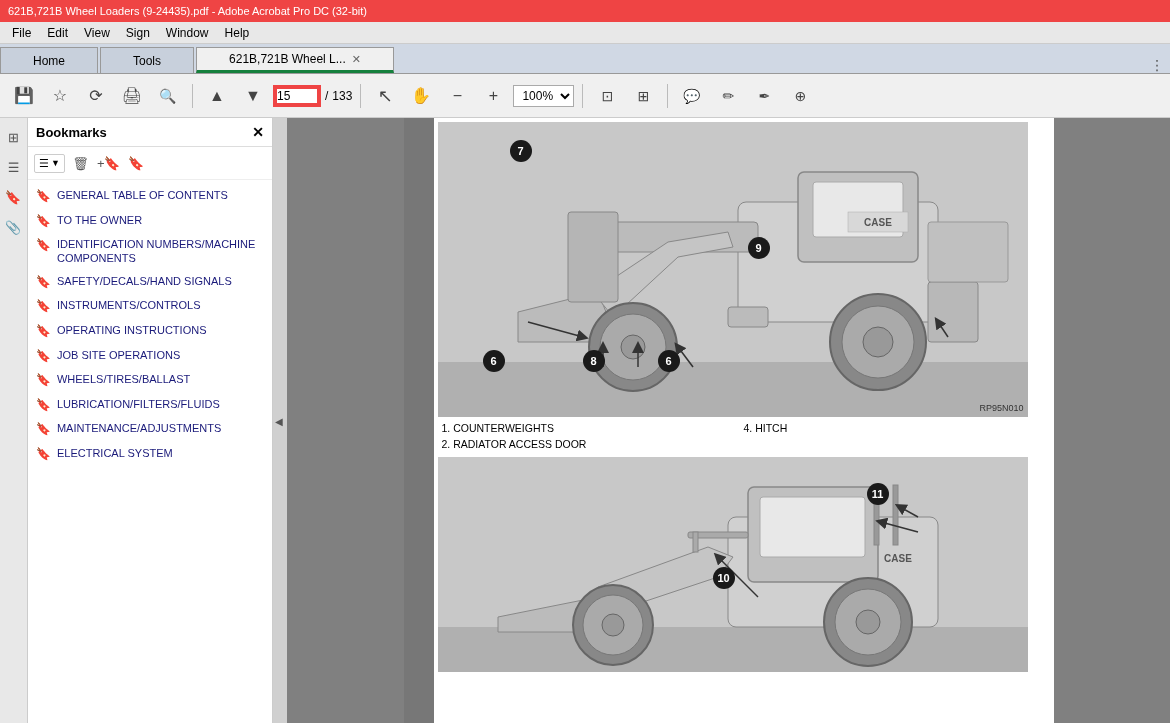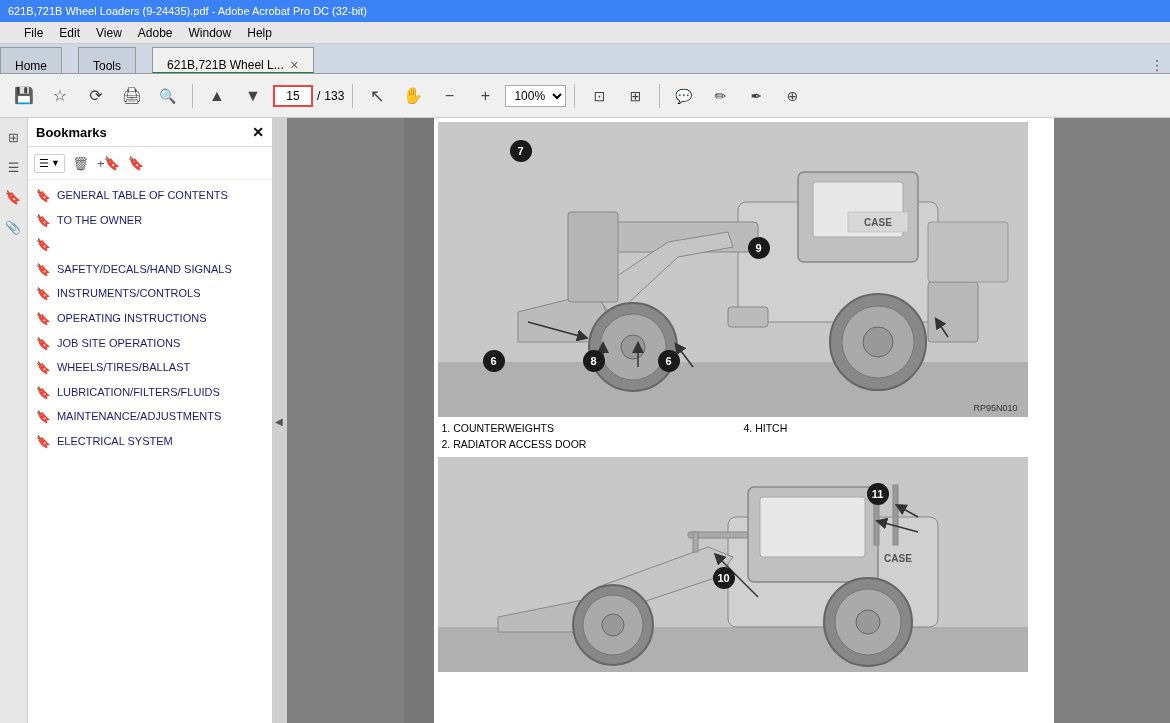--- a/index.html
+++ b/index.html
@@ -1,66 +1,66 @@
 <!DOCTYPE html>
 <html><head>
   <meta charset="utf-8">
   <style>
     * { margin: 0; padding: 0; box-sizing: border-box; }
     body { width: 1170px; height: 723px; overflow: hidden; font-family: Arial, sans-serif; font-size: 12px; background: #f0f0f0; }
 
     
     .title-bar {
-      background: #3b82f6;
+      background: #ef4444;
       color: white;
       height: 22px;
       display: flex;
       align-items: center;
       padding: 0 8px;
       font-size: 11px;
     }
 
     
     .menu-bar {
       background: #e8e8e8;
       height: 22px;
       display: flex;
       align-items: center;
-      padding: 0 16px;
+      padding: 0 4px;
       border-bottom: 1px solid #ccc;
     }
     .menu-item {
       padding: 2px 8px;
       cursor: pointer;
       font-size: 12px;
     }
 
     
     .tab-bar {
       background: #d0d8e4;
       height: 30px;
       display: flex;
       align-items: flex-end;
       border-bottom: 1px solid #999;
     }
     .tab {
       height: 26px;
-      padding: 0 14px;
-      display: flex;
-      align-items: flex-end;
+      padding: 0 32px;
+      display: flex;
+      align-items: center;
       font-size: 12px;
       cursor: pointer;
       border: 1px solid #999;
       border-bottom: none;
-      margin-right: 16px;
+      margin-right: 2px;
       background: #c8d0dc;
     }
     .tab.active {
       background: #f0f0f0;
-      border-bottom: 1px solid #15803d;
+      border-bottom: 3px solid #15803d;
       z-index: 1;
     }
     .tab-close {
       margin-left: 6px;
       font-size: 11px;
       color: #666;
     }
 
     
     .toolbar {
@@ -89,24 +89,23 @@
       background: #bbb;
       margin: 0 4px;
     }
     .page-nav {
       display: flex;
       align-items: center;
       gap: 4px;
       font-size: 12px;
     }
     .page-input {
-      width: 40px;
+      width: 48px;
       height: 22px;
-      text-align: center;
-      border: 2px solid #ef4444;
+      border: 4px solid #ef4444;
       font-size: 12px;
     }
     .zoom-select {
       height: 22px;
       border: 1px solid #aaa;
       font-size: 12px;
       background: white;
       padding: 0 4px;
     }
 
@@ -252,36 +251,36 @@
       align-items: center;
       justify-content: center;
       font-size: 11px;
       font-weight: bold;
       position: absolute;
     }
     .ref-num {
       font-size: 9px;
       position: absolute;
       bottom: 4px;
-      right: 10px;
+      right: 4px;
       color: #333;
     }
   </style>
 </head>
 <body>
 
 <div class="title-bar">
   <span>621B,721B Wheel Loaders (9-24435).pdf - Adobe Acrobat Pro DC (32-bit)</span>
 </div>
 
 <div class="menu-bar">
   <span class="menu-item">File</span>
   <span class="menu-item">Edit</span>
   <span class="menu-item">View</span>
-  <span class="menu-item">Adobe</span>
+  <span class="menu-item">Sign</span>
   <span class="menu-item">Window</span>
   <span class="menu-item">Help</span>
 </div>
 
 <div class="tab-bar">
   <div class="tab">
     <span>Home</span>
   </div>
   <div class="tab">
     <span>Tools</span>
@@ -358,20 +357,21 @@
     <div class="bookmark-item">
           <span class="bm-icon">🔖</span>
           <span class="bm-text">GENERAL TABLE OF CONTENTS</span>
         </div>
         <div class="bookmark-item">
           <span class="bm-icon">🔖</span>
           <span class="bm-text">TO THE OWNER</span>
         </div>
         <div class="bookmark-item">
           <span class="bm-icon">🔖</span>
+          <span class="bm-text">IDENTIFICATION NUMBERS/MACHINE COMPONENTS</span>
         </div>
         <div class="bookmark-item">
           <span class="bm-icon">🔖</span>
           <span class="bm-text">SAFETY/DECALS/HAND SIGNALS</span>
         </div>
         <div class="bookmark-item">
           <span class="bm-icon">🔖</span>
           <span class="bm-text">INSTRUMENTS/CONTROLS</span>
         </div>
         <div class="bookmark-item">

